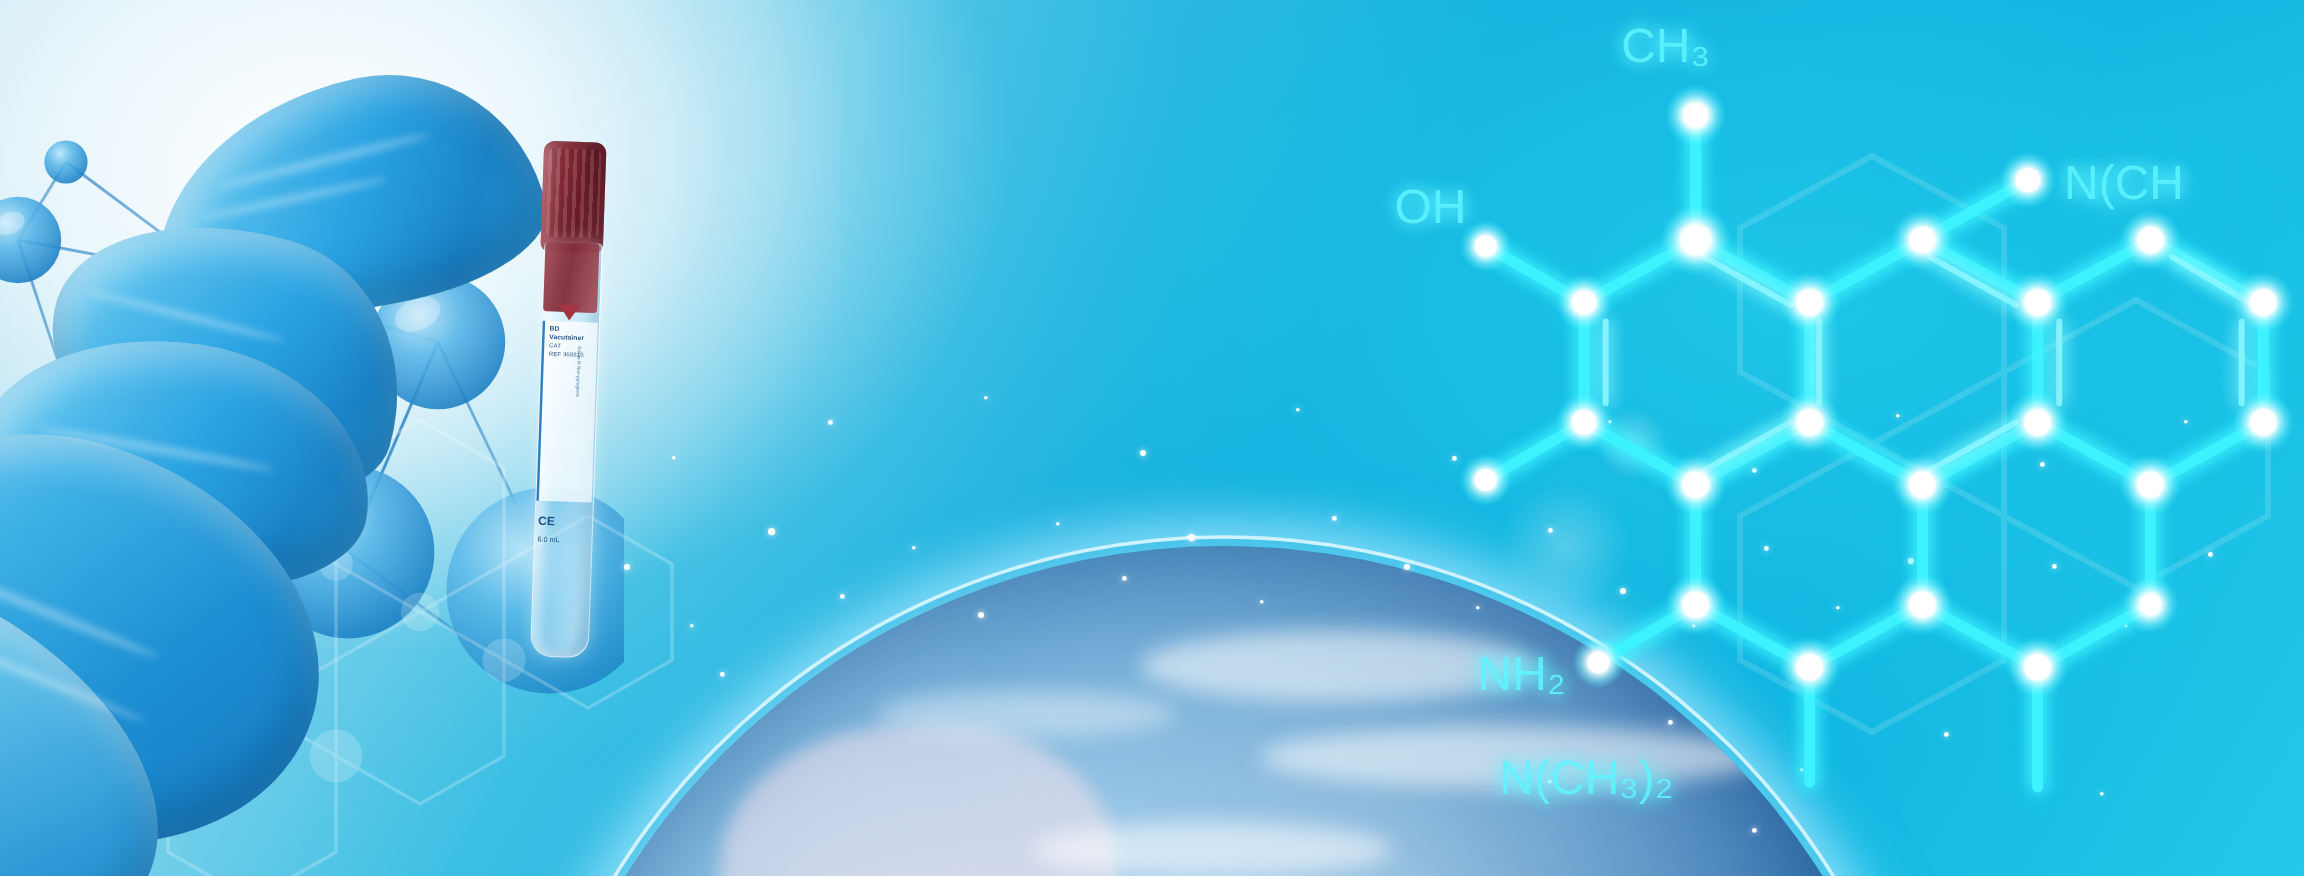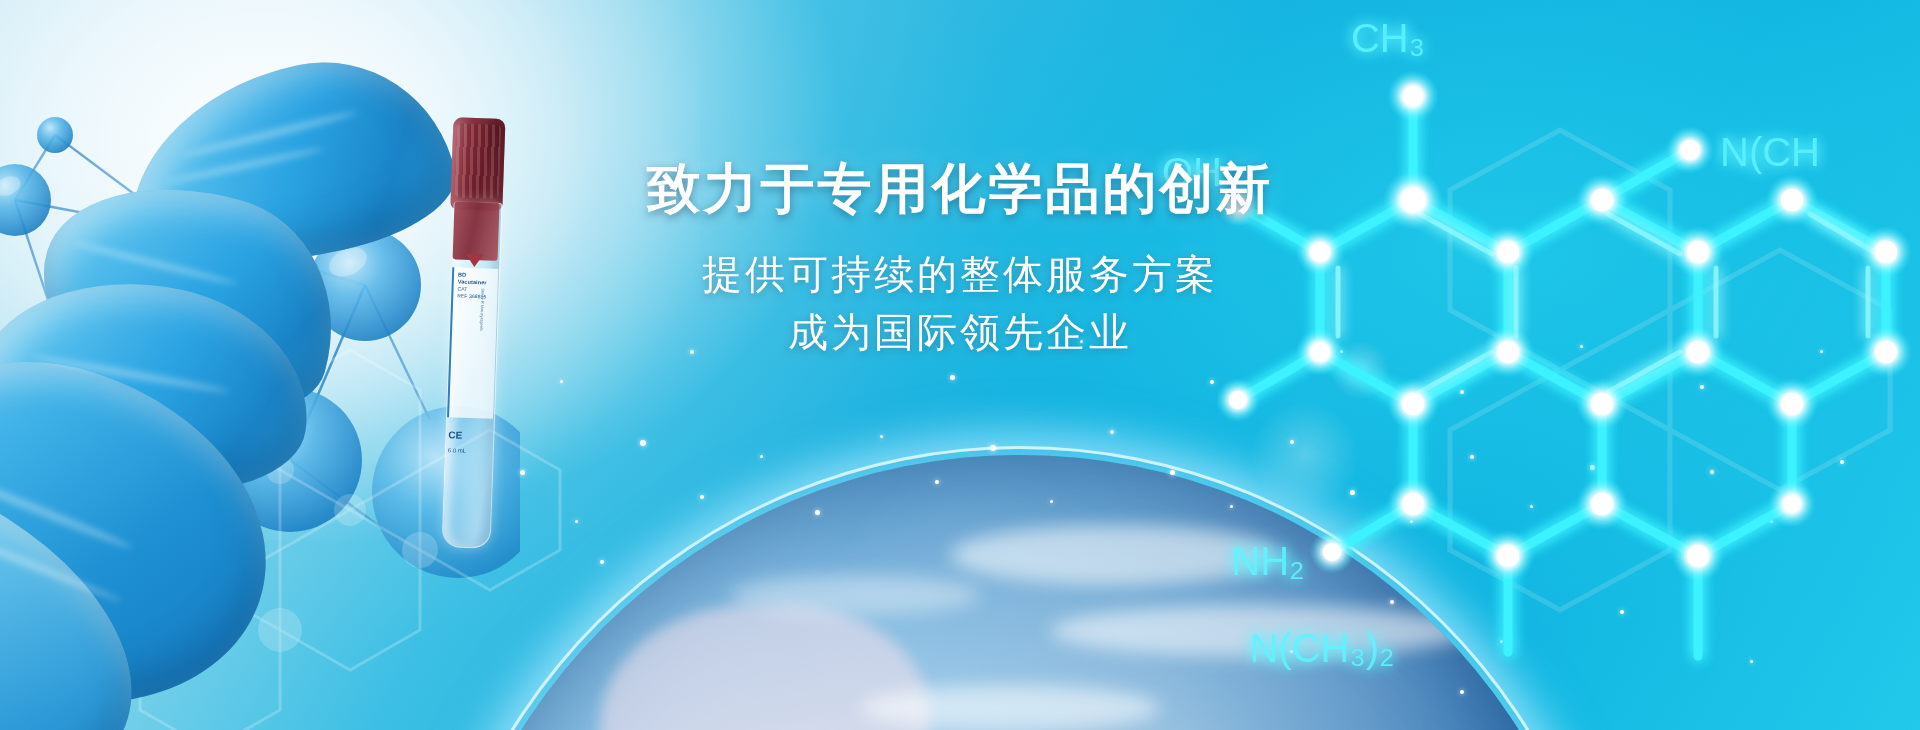--- a/index.html
+++ b/index.html
@@ -526,19 +526,14 @@
       <g fill="#5ef4ff" font-family="Liberation Sans, sans-serif" font-size="40" filter="url(#glow)" opacity=".92">
         <text x="168" y="52" text-anchor="middle">CH₃</text>
         <text x="-58" y="186" text-anchor="start">OH</text>
         <text x="500" y="166" text-anchor="start">N(CH</text>
         <text x="48" y="575" text-anchor="middle">NH₂</text>
         <text x="102" y="662" text-anchor="middle">N(CH₃)₂</text>
       </g>
     </svg>
   </div>
 
-  <div class="copy">
-    <h1 class="headline">致力于专用化学品的创新</h1>
-    <p class="subline sub1">提供可持续的整体服务方案</p>
-    <p class="subline">成为国际领先企业</p>
-  </div>
 
 </div>
 
 </body></html>

